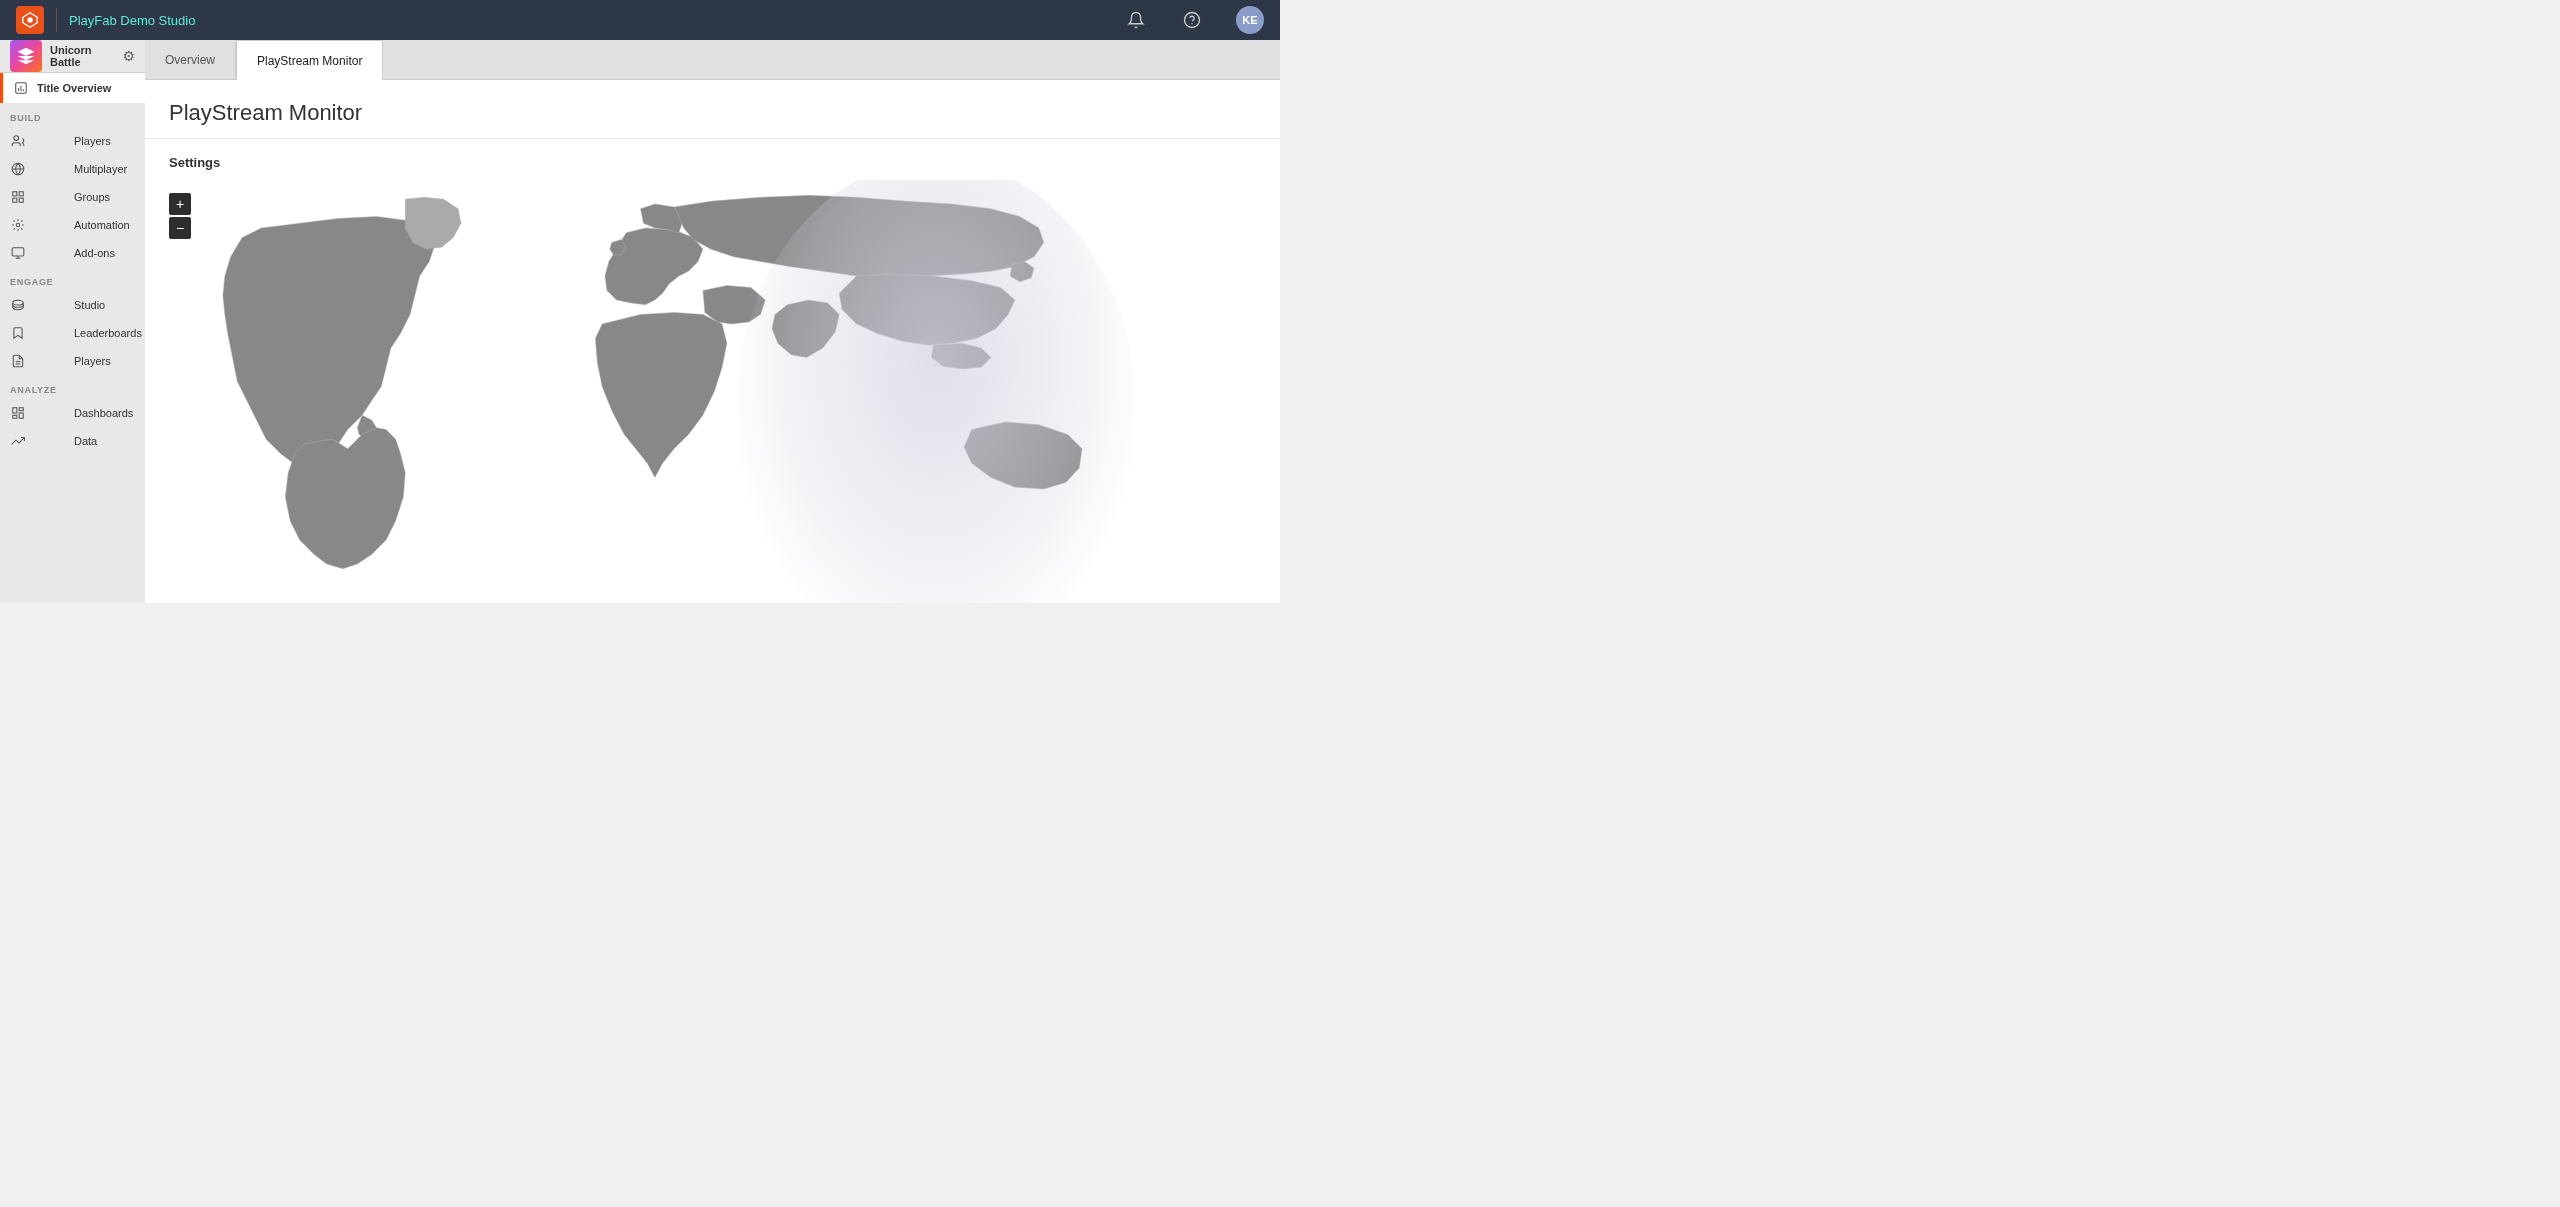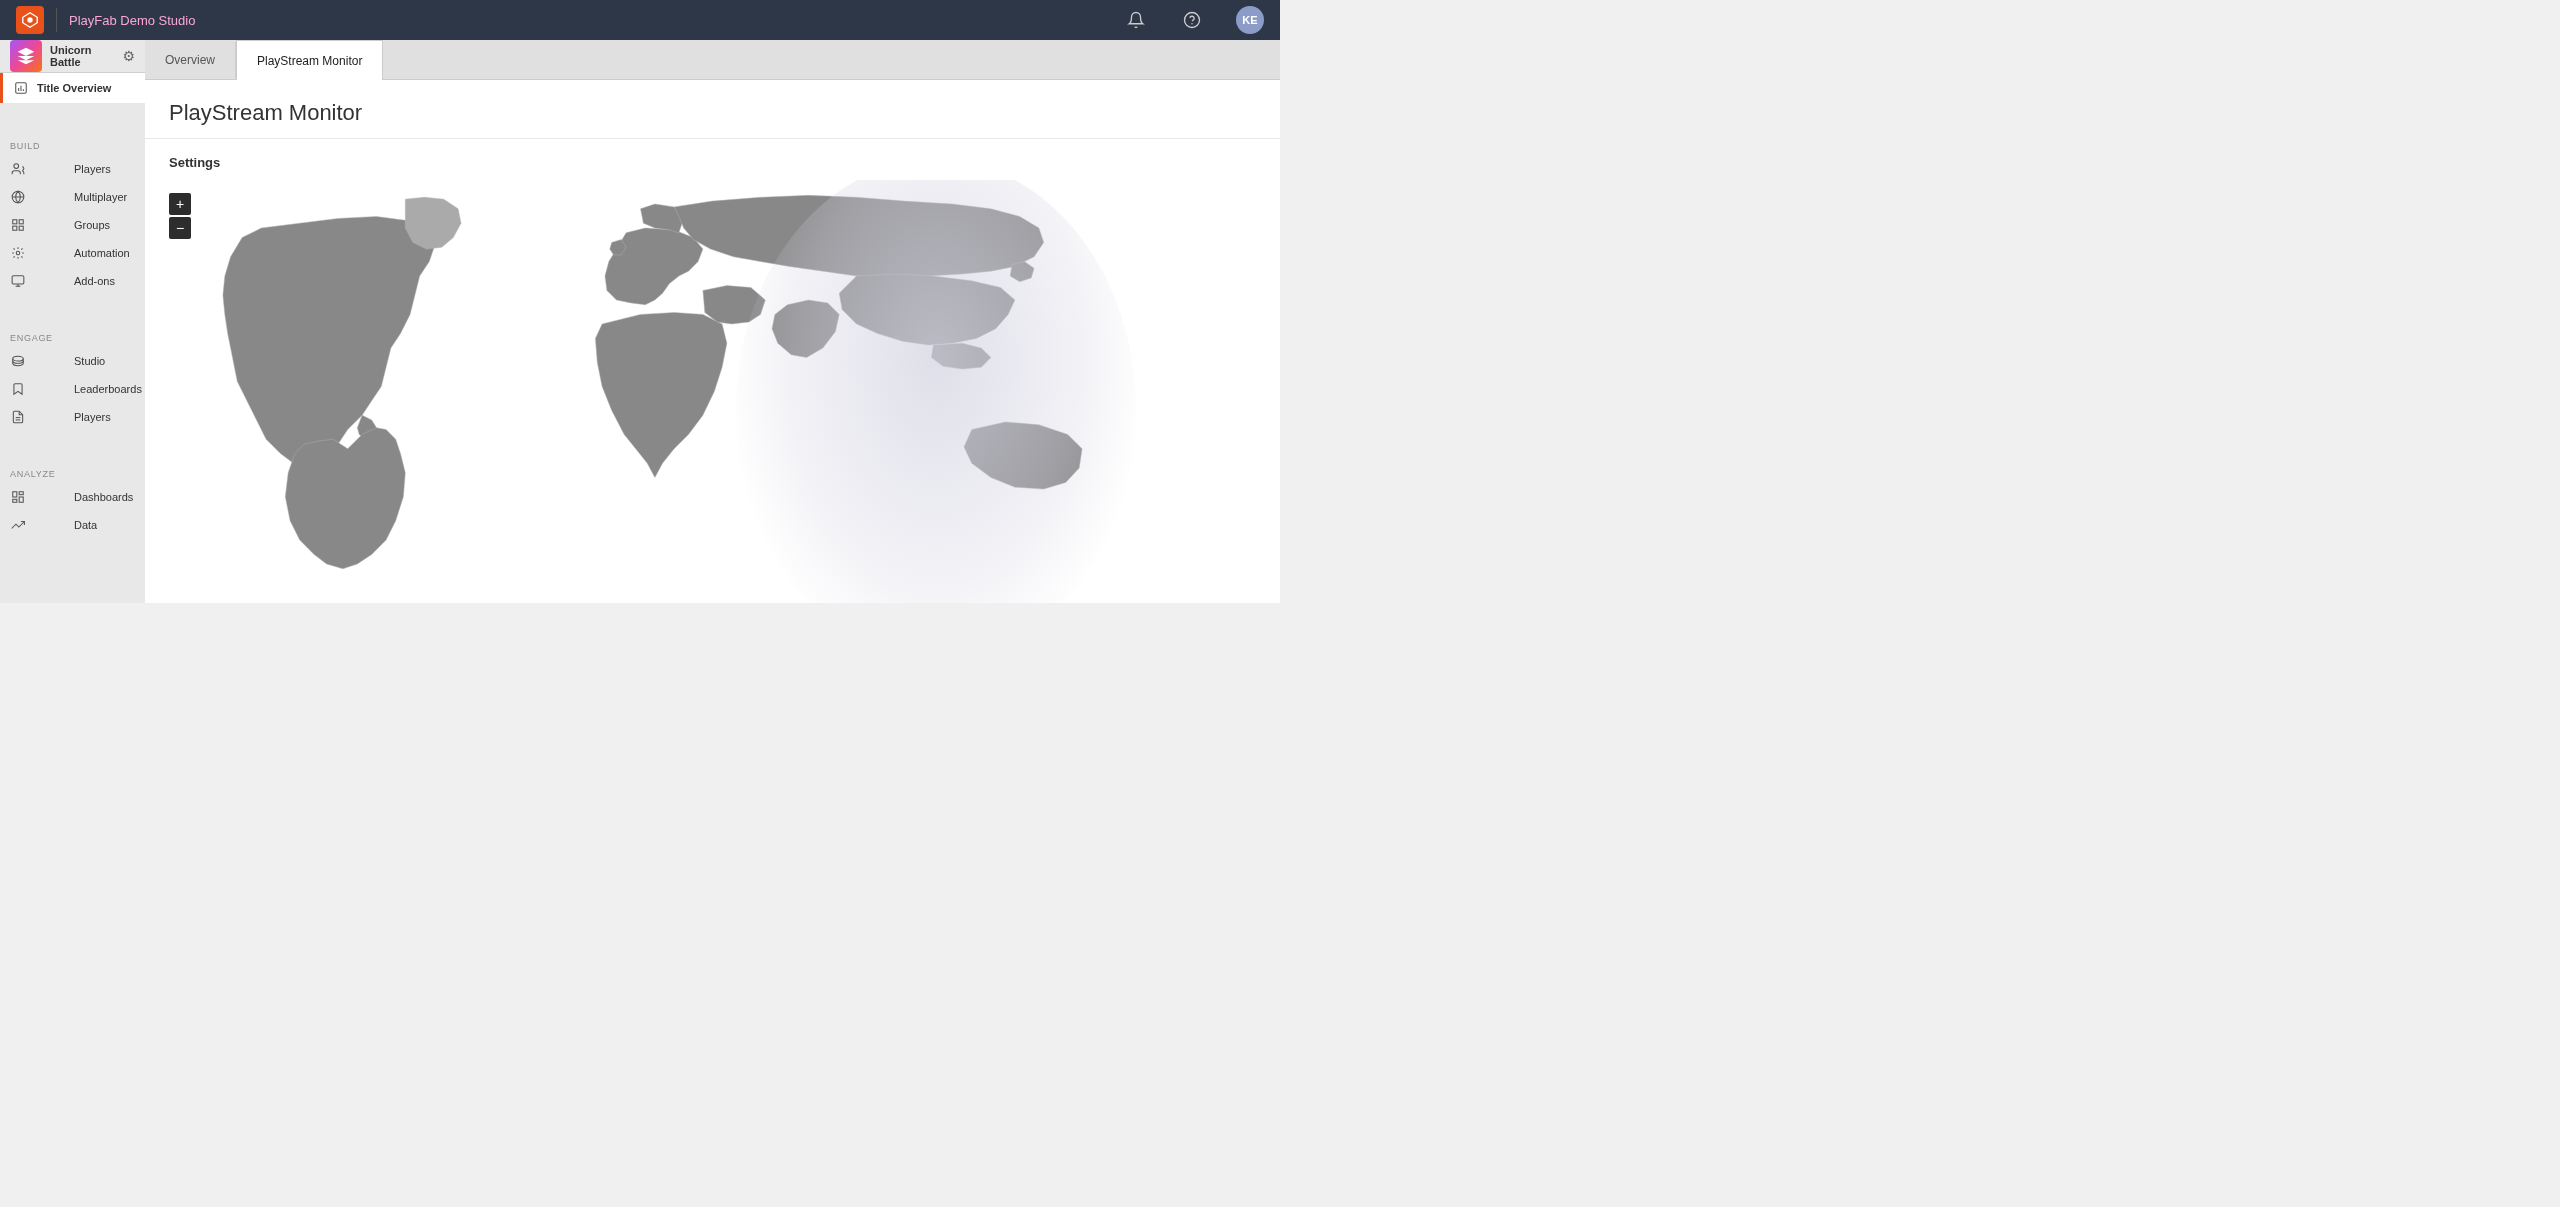--- a/index.html
+++ b/index.html
@@ -21,21 +21,21 @@
       border-radius: 4px;
       display: flex; align-items: center; justify-content: center;
       flex-shrink: 0;
     }
     .topbar-logo svg { width: 18px; height: 18px; }
     .topbar-divider {
       width: 1px; height: 24px;
       background: #555;
     }
     .topbar-title {
-      color: #f9a8d4;
+      color: #5eead4;
       font-size: 13px;
       font-weight: 400;
     }
     .topbar-right {
       margin-left: auto;
       display: flex;
       align-items: center;
       gap: 32px;
     }
     .topbar-icon {
@@ -112,26 +112,25 @@
       cursor: pointer;
     }
     .sidebar-nav-active .nav-label {
       font-size: 11px;
       font-weight: 600;
       color: #333;
     }
 
     .sidebar-section-label {
       font-size: 9px;
-      font-weight: 400;
+      font-weight: 700;
       color: #888;
       letter-spacing: 0.08em;
       padding: 10px 10px 4px 10px;
       text-transform: uppercase;
-      margin-top: 28px;
     }
 
     .sidebar-nav-item {
       display: flex;
       align-items: center;
       gap: 8px;
       padding: 7px 10px;
       cursor: pointer;
     }
     .sidebar-nav-item .nav-label {

